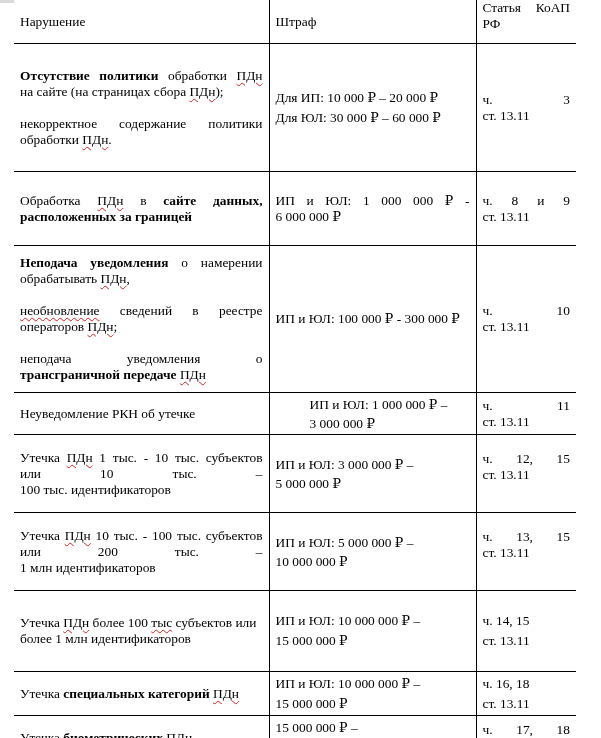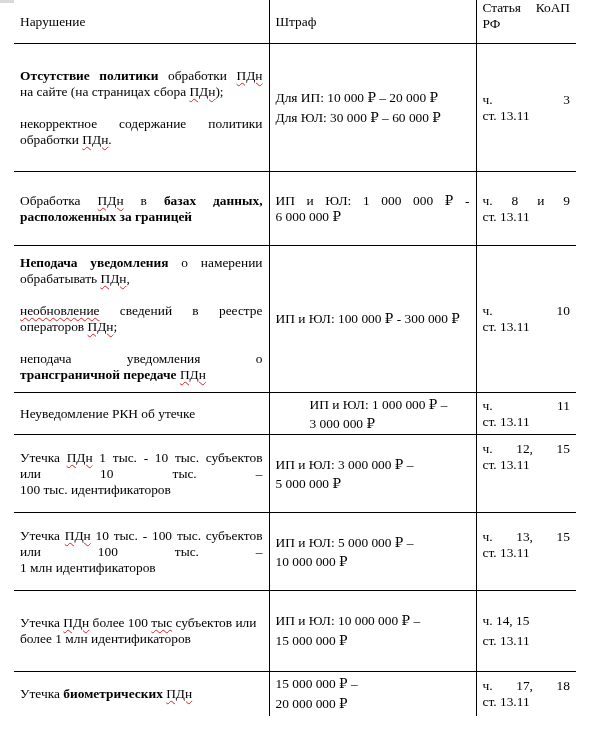--- a/index.html
+++ b/index.html
@@ -94,21 +94,21 @@
       <span class="line">Для ЮЛ: 30 000 ₽ – 60 000 ₽</span>
     </td>
     <td>
       <span class="line jl">ч. 3</span>
       <span class="line">ст. 13.11</span>
     </td>
   </tr>
 
   <tr style="height:74px;">
     <td>
-      <span class="line jl"><span>Обработка </span><span class="pdn">ПДн</span><span> в </span><b>базах данных,</b></span>
+      <span class="line jl"><span>Обработка </span><span class="pdn">ПДн</span><span> в </span><b>сайте данных,</b></span>
       <span class="line"><b>расположенных за границей</b></span>
     </td>
     <td>
       <span class="line jl">ИП и ЮЛ: 1 000 000 ₽ -</span>
       <span class="line">6 000 000 ₽</span>
     </td>
     <td>
       <span class="line jl">ч. 8 и 9</span>
       <span class="line">ст. 13.11</span>
     </td>
@@ -155,30 +155,30 @@
   <tr style="height:78px;">
     <td>
       <span class="line jl"><span>Утечка </span><span class="pdn">ПДн</span><span> 1 тыс. - 10 тыс. субъектов</span></span>
       <span class="line jl">или 10 тыс. –</span>
       <span class="line">100 тыс. идентификаторов</span>
     </td>
     <td style="line-height:19px;">
       <span class="line">ИП и ЮЛ: 3 000 000 ₽ –</span>
       <span class="line">5 000 000 ₽</span>
     </td>
-    <td style="vertical-align:top;padding-top:6px;">
+    <td style="vertical-align:top;padding-top:16px;">
       <span class="line jl">ч. 12, 15</span>
       <span class="line">ст. 13.11</span>
     </td>
   </tr>
 
   <tr style="height:78px;">
     <td>
       <span class="line jl"><span>Утечка </span><span class="pdn">ПДн</span><span> 10 тыс. - 100 тыс. субъектов</span></span>
-      <span class="line jl">или 100 тыс. –</span>
+      <span class="line jl">или 200 тыс. –</span>
       <span class="line">1 млн идентификаторов</span>
     </td>
     <td style="line-height:19px;">
       <span class="line">ИП и ЮЛ: 5 000 000 ₽ –</span>
       <span class="line">10 000 000 ₽</span>
     </td>
     <td style="vertical-align:top;padding-top:16px;">
       <span class="line jl">ч. 13, 15</span>
       <span class="line">ст. 13.11</span>
     </td>
@@ -192,20 +192,33 @@
     <td style="line-height:20px;">
       <span class="line">ИП и ЮЛ: 10 000 000 ₽ –</span>
       <span class="line">15 000 000 ₽</span>
     </td>
     <td style="line-height:20px;">
       <span class="line">ч. 14, 15</span>
       <span class="line">ст. 13.11</span>
     </td>
   </tr>
 
+  <tr style="height:44px;">
+    <td>
+      <span class="line"><span>Утечка </span><b>специальных категорий</b> <span class="pdn">ПДн</span></span>
+    </td>
+    <td style="line-height:20px;">
+      <span class="line">ИП и ЮЛ: 10 000 000 ₽ –</span>
+      <span class="line">15 000 000 ₽</span>
+    </td>
+    <td style="line-height:20px;">
+      <span class="line">ч. 16, 18</span>
+      <span class="line">ст. 13.11</span>
+    </td>
+  </tr>
 
   <tr style="height:44px;">
     <td style="border-bottom:none;">
       <span class="line"><span>Утечка </span><b>биометрических</b> <span class="pdn">ПДн</span></span>
     </td>
     <td style="line-height:20px;border-bottom:none;">
       <span class="line">15 000 000 ₽ –</span>
       <span class="line">20 000 000 ₽</span>
     </td>
     <td style="border-bottom:none;">

